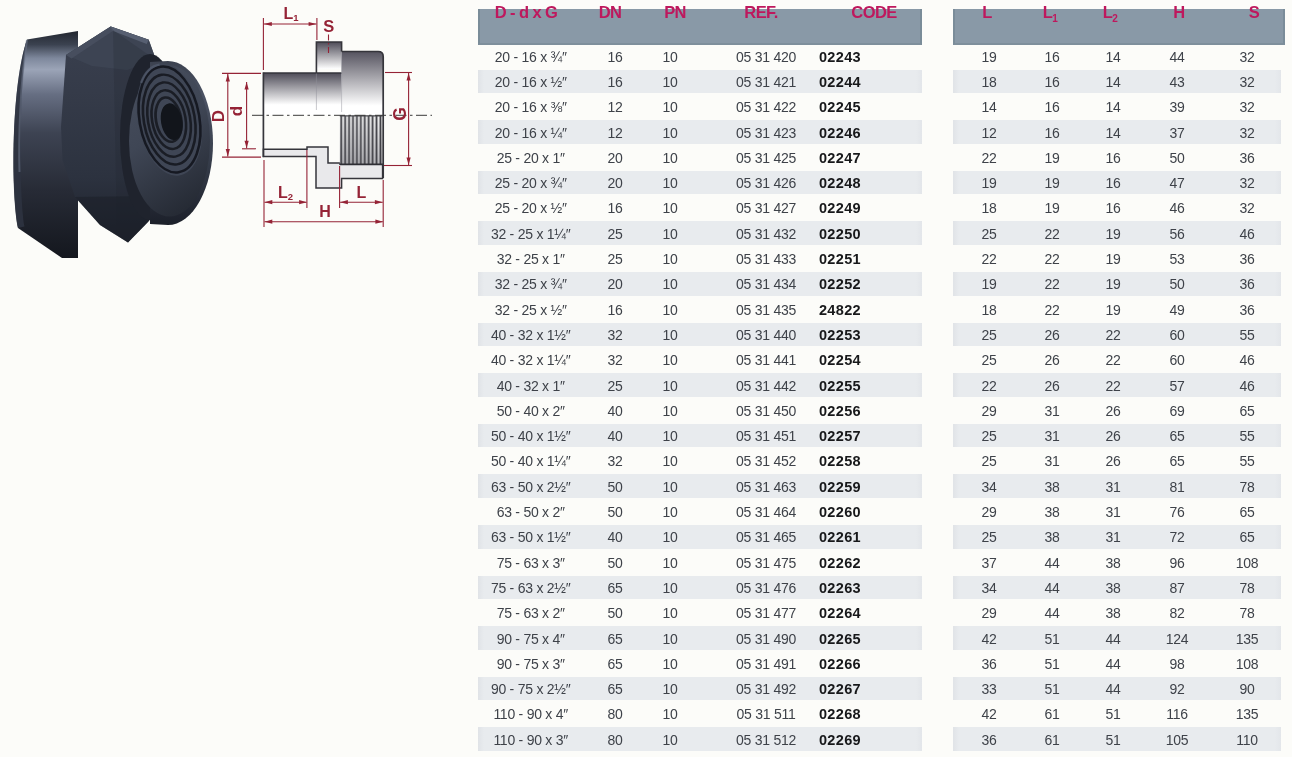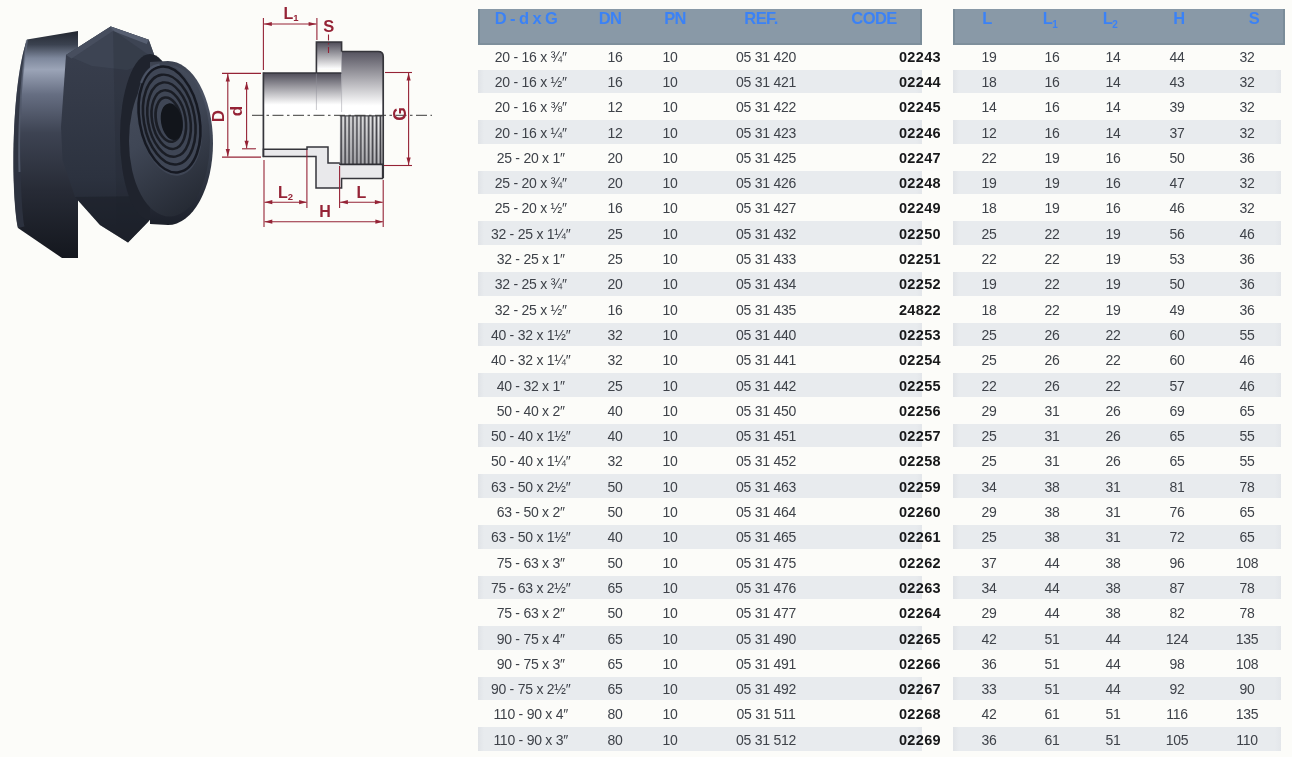--- a/index.html
+++ b/index.html
@@ -1,21 +1,21 @@
 <!DOCTYPE html>
 <html><head>
 <meta charset="utf-8">
 <style>
   html,body{margin:0;padding:0;}
   body{width:1292px;height:757px;position:relative;background:#fcfcf9;
        font-family:"Liberation Sans", sans-serif;overflow:hidden;}
   .abs{position:absolute;}
   .hdr{position:absolute;top:9px;height:35.5px;background:#8999a7;
         border-left:2px solid #7a8c99;border-right:2px solid #7a8c99;border-bottom:2px solid #7e8f9c;box-sizing:border-box;}
-  .hlabel{position:absolute;top:9px;color:#3b82f6;font-weight:bold;font-size:16.5px;
+  .hlabel{position:absolute;top:3px;color:#be185d;font-weight:bold;font-size:16.5px;
            transform:translateX(-50%);white-space:nowrap;letter-spacing:-0.6px;}
   .hlabel sub{font-size:10px;font-weight:bold;vertical-align:baseline;position:relative;top:3.5px;}
   .stripe{position:absolute;height:23.8px;background:linear-gradient(90deg,#e0e3e7 0,#e8ebee 6px,#e8ebee calc(100% - 6px),#e3e6ea 100%);}
   .stripe.s1{left:478px;width:444px;}
   .stripe.s2{left:953px;width:328px;}
   .tcol{position:absolute;top:44.7px;line-height:25.3px;font-size:14px;letter-spacing:-0.25px;color:#3e4249;
          text-align:center;white-space:nowrap;}
   .tcol.code{font-weight:bold;color:#17181a;font-size:14.5px;letter-spacing:0.35px;}
 </style>
 </head>
@@ -258,21 +258,21 @@
 <div class="stripe s2" style="top:727.3px"></div>
 
 <div class="tcol " style="left:455.7px;width:150px">20 - 16 x ¾″<br>20 - 16 x ½″<br>20 - 16 x ⅜″<br>20 - 16 x ¼″<br>25 - 20 x 1″<br>25 - 20 x ¾″<br>25 - 20 x ½″<br>32 - 25 x 1¼″<br>32 - 25 x 1″<br>32 - 25 x ¾″<br>32 - 25 x ½″<br>40 - 32 x 1½″<br>40 - 32 x 1¼″<br>40 - 32 x 1″<br>50 - 40 x 2″<br>50 - 40 x 1½″<br>50 - 40 x 1¼″<br>63 - 50 x 2½″<br>63 - 50 x 2″<br>63 - 50 x 1½″<br>75 - 63 x 3″<br>75 - 63 x 2½″<br>75 - 63 x 2″<br>90 - 75 x 4″<br>90 - 75 x 3″<br>90 - 75 x 2½″<br>110 - 90 x 4″<br>110 - 90 x 3″</div>
 
 <div class="tcol " style="left:580.0px;width:70px">16<br>16<br>12<br>12<br>20<br>20<br>16<br>25<br>25<br>20<br>16<br>32<br>32<br>25<br>40<br>40<br>32<br>50<br>50<br>40<br>50<br>65<br>50<br>65<br>65<br>65<br>80<br>80</div>
 
 <div class="tcol " style="left:635px;width:70px">10<br>10<br>10<br>10<br>10<br>10<br>10<br>10<br>10<br>10<br>10<br>10<br>10<br>10<br>10<br>10<br>10<br>10<br>10<br>10<br>10<br>10<br>10<br>10<br>10<br>10<br>10<br>10</div>
 
 <div class="tcol " style="left:711.0px;width:110px">05 31 420<br>05 31 421<br>05 31 422<br>05 31 423<br>05 31 425<br>05 31 426<br>05 31 427<br>05 31 432<br>05 31 433<br>05 31 434<br>05 31 435<br>05 31 440<br>05 31 441<br>05 31 442<br>05 31 450<br>05 31 451<br>05 31 452<br>05 31 463<br>05 31 464<br>05 31 465<br>05 31 475<br>05 31 476<br>05 31 477<br>05 31 490<br>05 31 491<br>05 31 492<br>05 31 511<br>05 31 512</div>
 
-<div class="tcol code" style="left:870px;width:100px">02243<br>02244<br>02245<br>02246<br>02247<br>02248<br>02249<br>02250<br>02251<br>02252<br>24822<br>02253<br>02254<br>02255<br>02256<br>02257<br>02258<br>02259<br>02260<br>02261<br>02262<br>02263<br>02264<br>02265<br>02266<br>02267<br>02268<br>02269</div>
+<div class="tcol code" style="left:790px;width:100px">02243<br>02244<br>02245<br>02246<br>02247<br>02248<br>02249<br>02250<br>02251<br>02252<br>24822<br>02253<br>02254<br>02255<br>02256<br>02257<br>02258<br>02259<br>02260<br>02261<br>02262<br>02263<br>02264<br>02265<br>02266<br>02267<br>02268<br>02269</div>
 
 <div class="tcol " style="left:954.0px;width:70px">19<br>18<br>14<br>12<br>22<br>19<br>18<br>25<br>22<br>19<br>18<br>25<br>25<br>22<br>29<br>25<br>25<br>34<br>29<br>25<br>37<br>34<br>29<br>42<br>36<br>33<br>42<br>36</div>
 
 <div class="tcol " style="left:1017.0px;width:70px">16<br>16<br>16<br>16<br>19<br>19<br>19<br>22<br>22<br>22<br>22<br>26<br>26<br>26<br>31<br>31<br>31<br>38<br>38<br>38<br>44<br>44<br>44<br>51<br>51<br>51<br>61<br>61</div>
 
 <div class="tcol " style="left:1078.0px;width:70px">14<br>14<br>14<br>14<br>16<br>16<br>16<br>19<br>19<br>19<br>19<br>22<br>22<br>22<br>26<br>26<br>26<br>31<br>31<br>31<br>38<br>38<br>38<br>44<br>44<br>44<br>51<br>51</div>
 
 <div class="tcol " style="left:1142.0px;width:70px">44<br>43<br>39<br>37<br>50<br>47<br>46<br>56<br>53<br>50<br>49<br>60<br>60<br>57<br>69<br>65<br>65<br>81<br>76<br>72<br>96<br>87<br>82<br>124<br>98<br>92<br>116<br>105</div>
 
 <div class="tcol " style="left:1212.0px;width:70px">32<br>32<br>32<br>32<br>36<br>32<br>32<br>46<br>36<br>36<br>36<br>55<br>46<br>46<br>65<br>55<br>55<br>78<br>65<br>65<br>108<br>78<br>78<br>135<br>108<br>90<br>135<br>110</div>

